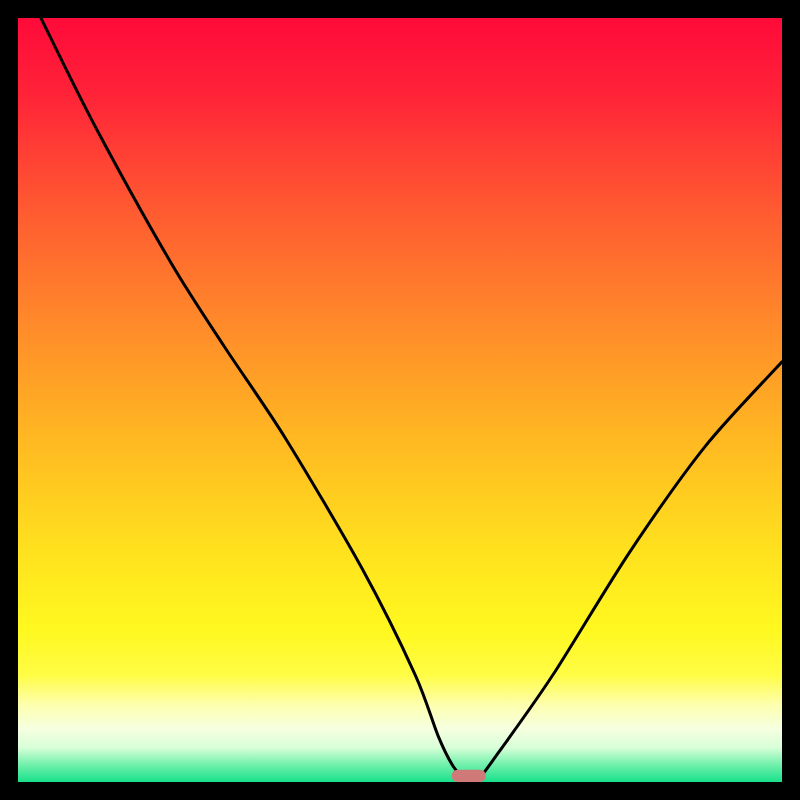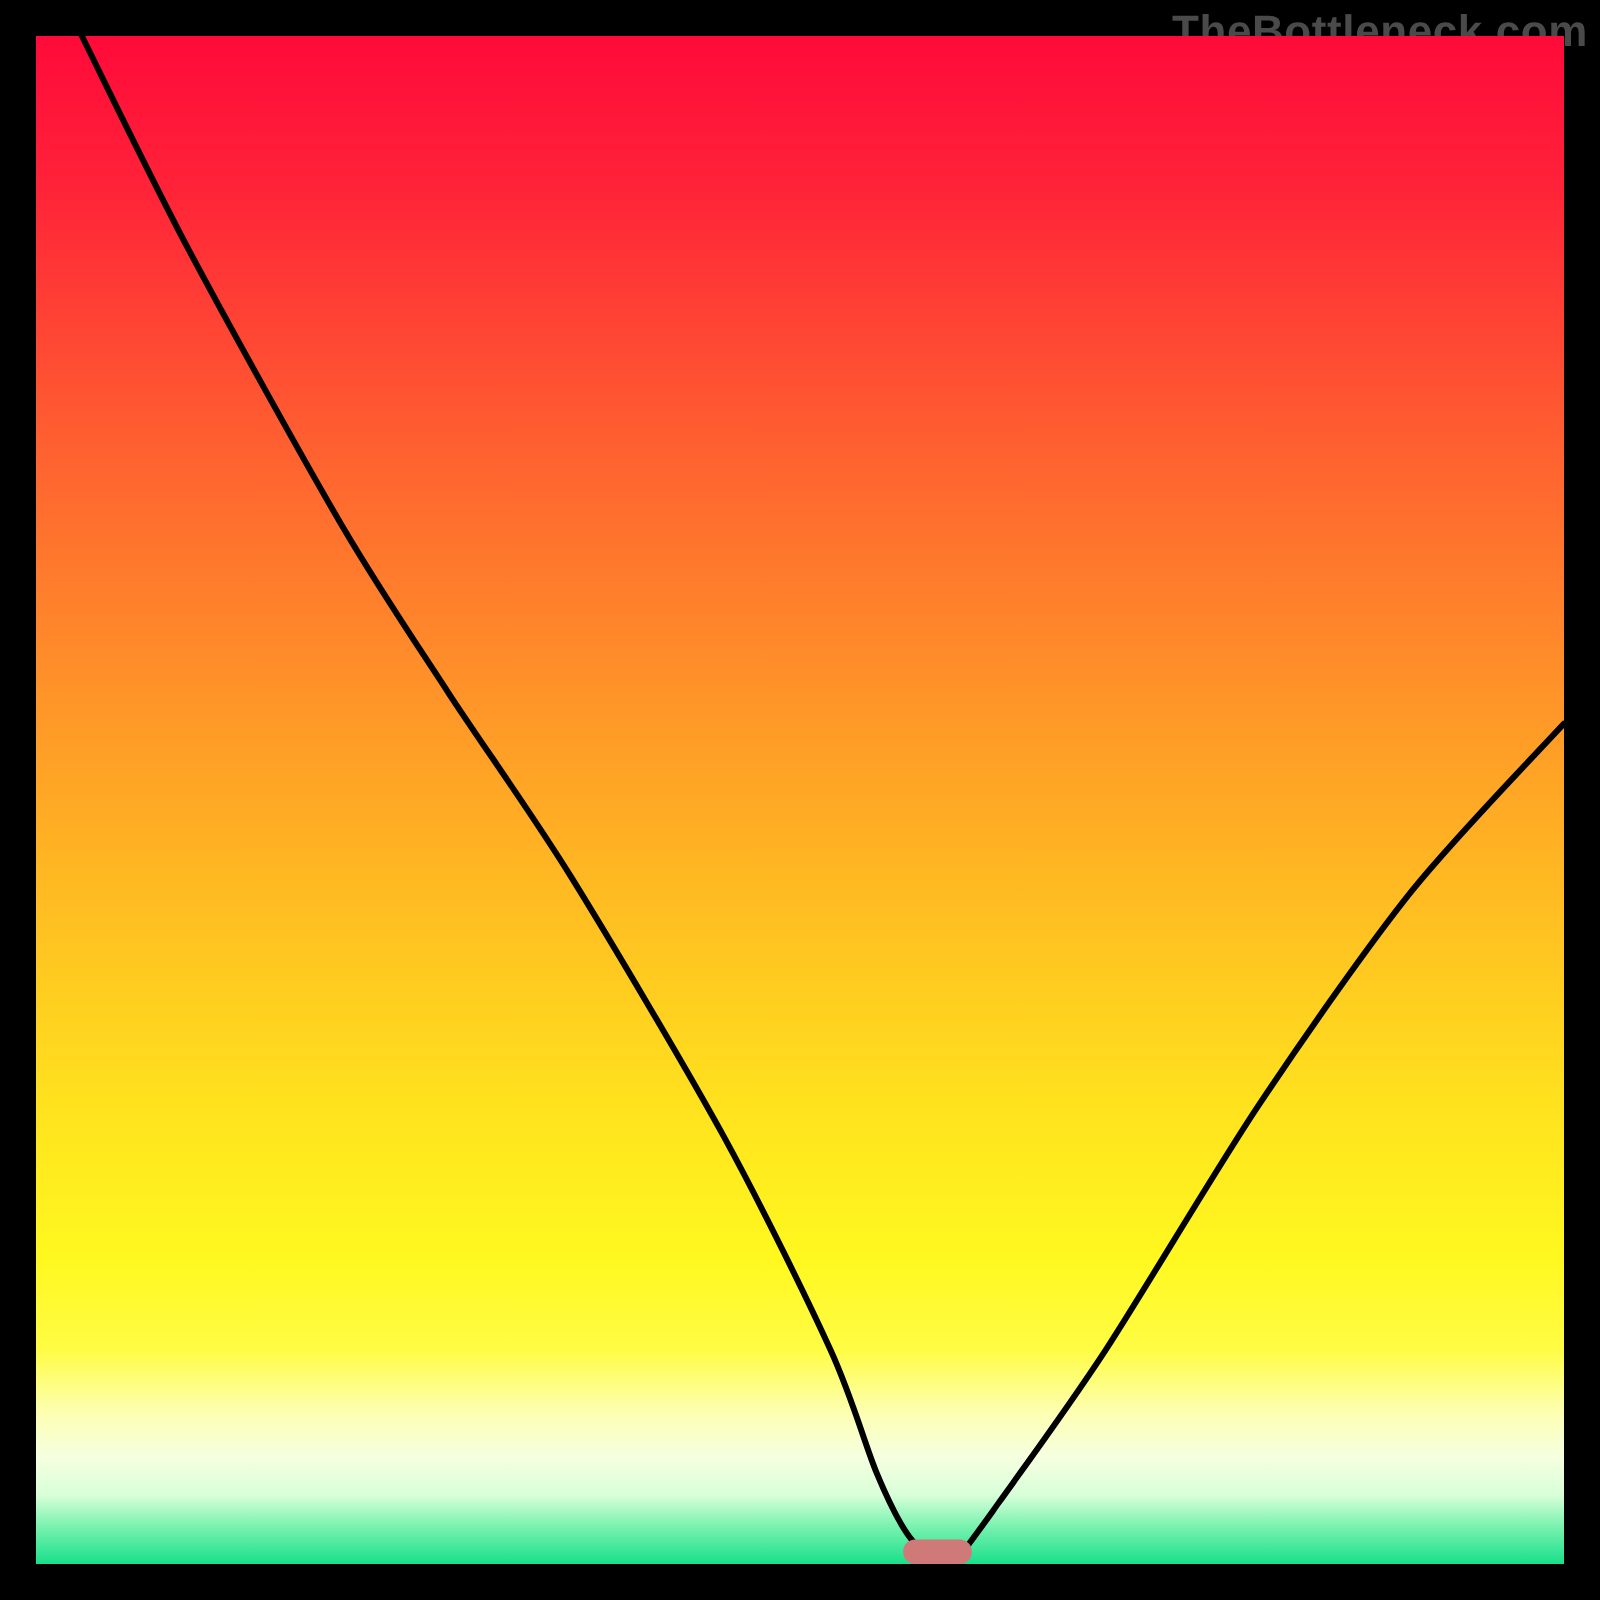--- a/index.html
+++ b/index.html
@@ -39,21 +39,20 @@
     font-weight: 600;
     letter-spacing: 0.3px;
     user-select: none;
   }
 </style>
 </head>
 <body>
 
 <div class="frame">
 
-  <div class="watermark">TheBottleneck.com</div>
 
   <div class="plot-area">
     <svg id="chart-svg" viewBox="0 0 764 764" preserveAspectRatio="none">
       <defs>
         <linearGradient id="bg-grad" x1="0" y1="0" x2="0" y2="1">
             <stop offset="0.00%" stop-color="#ff0a3a"></stop>
             <stop offset="10.00%" stop-color="#ff2338"></stop>
             <stop offset="25.00%" stop-color="#ff5a31"></stop>
             <stop offset="40.00%" stop-color="#ff8a2a"></stop>
             <stop offset="55.00%" stop-color="#ffb822"></stop>

